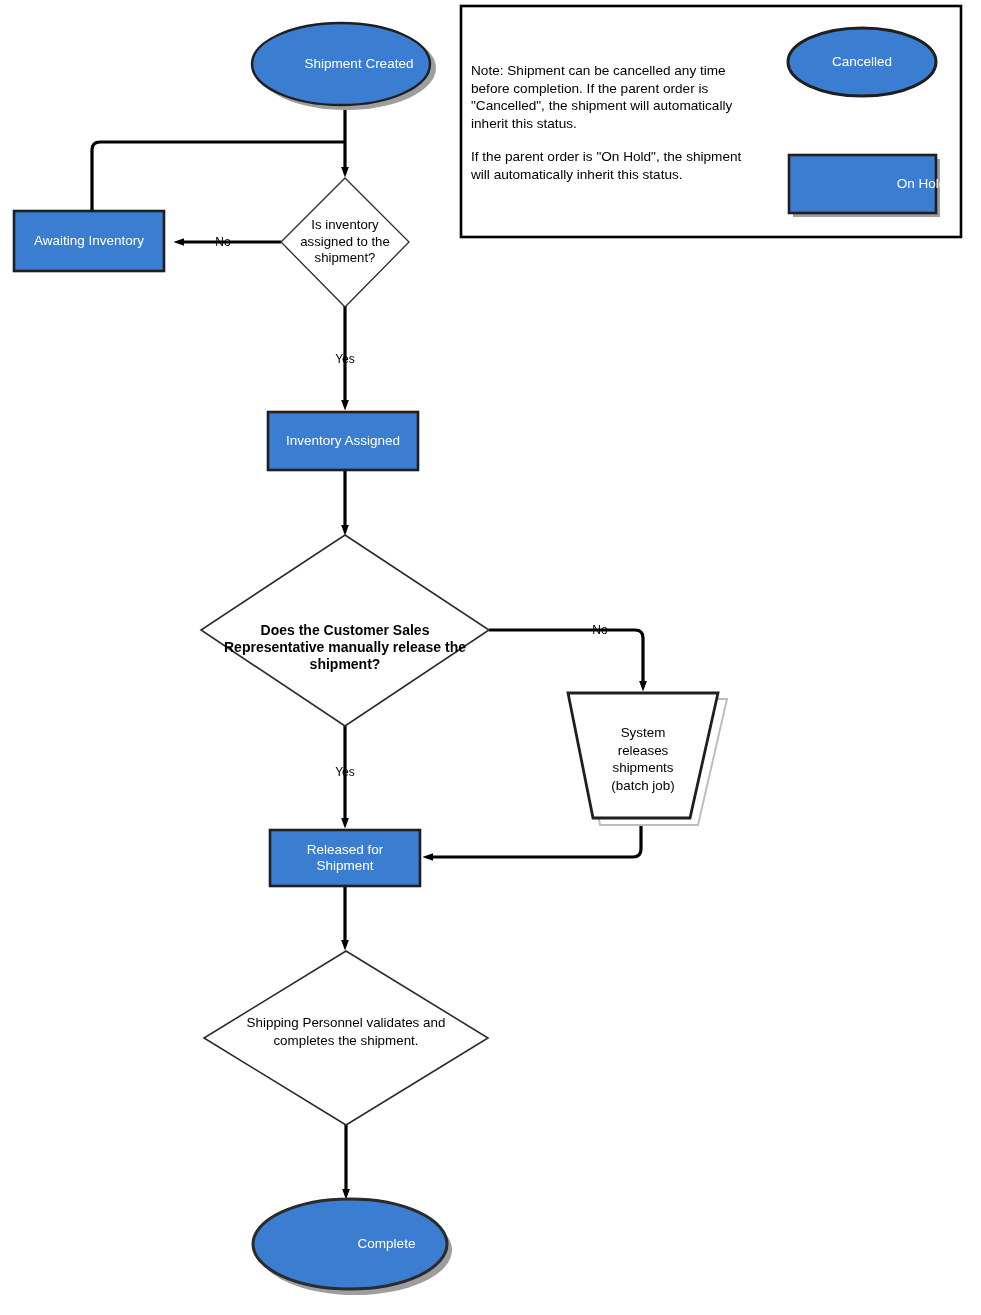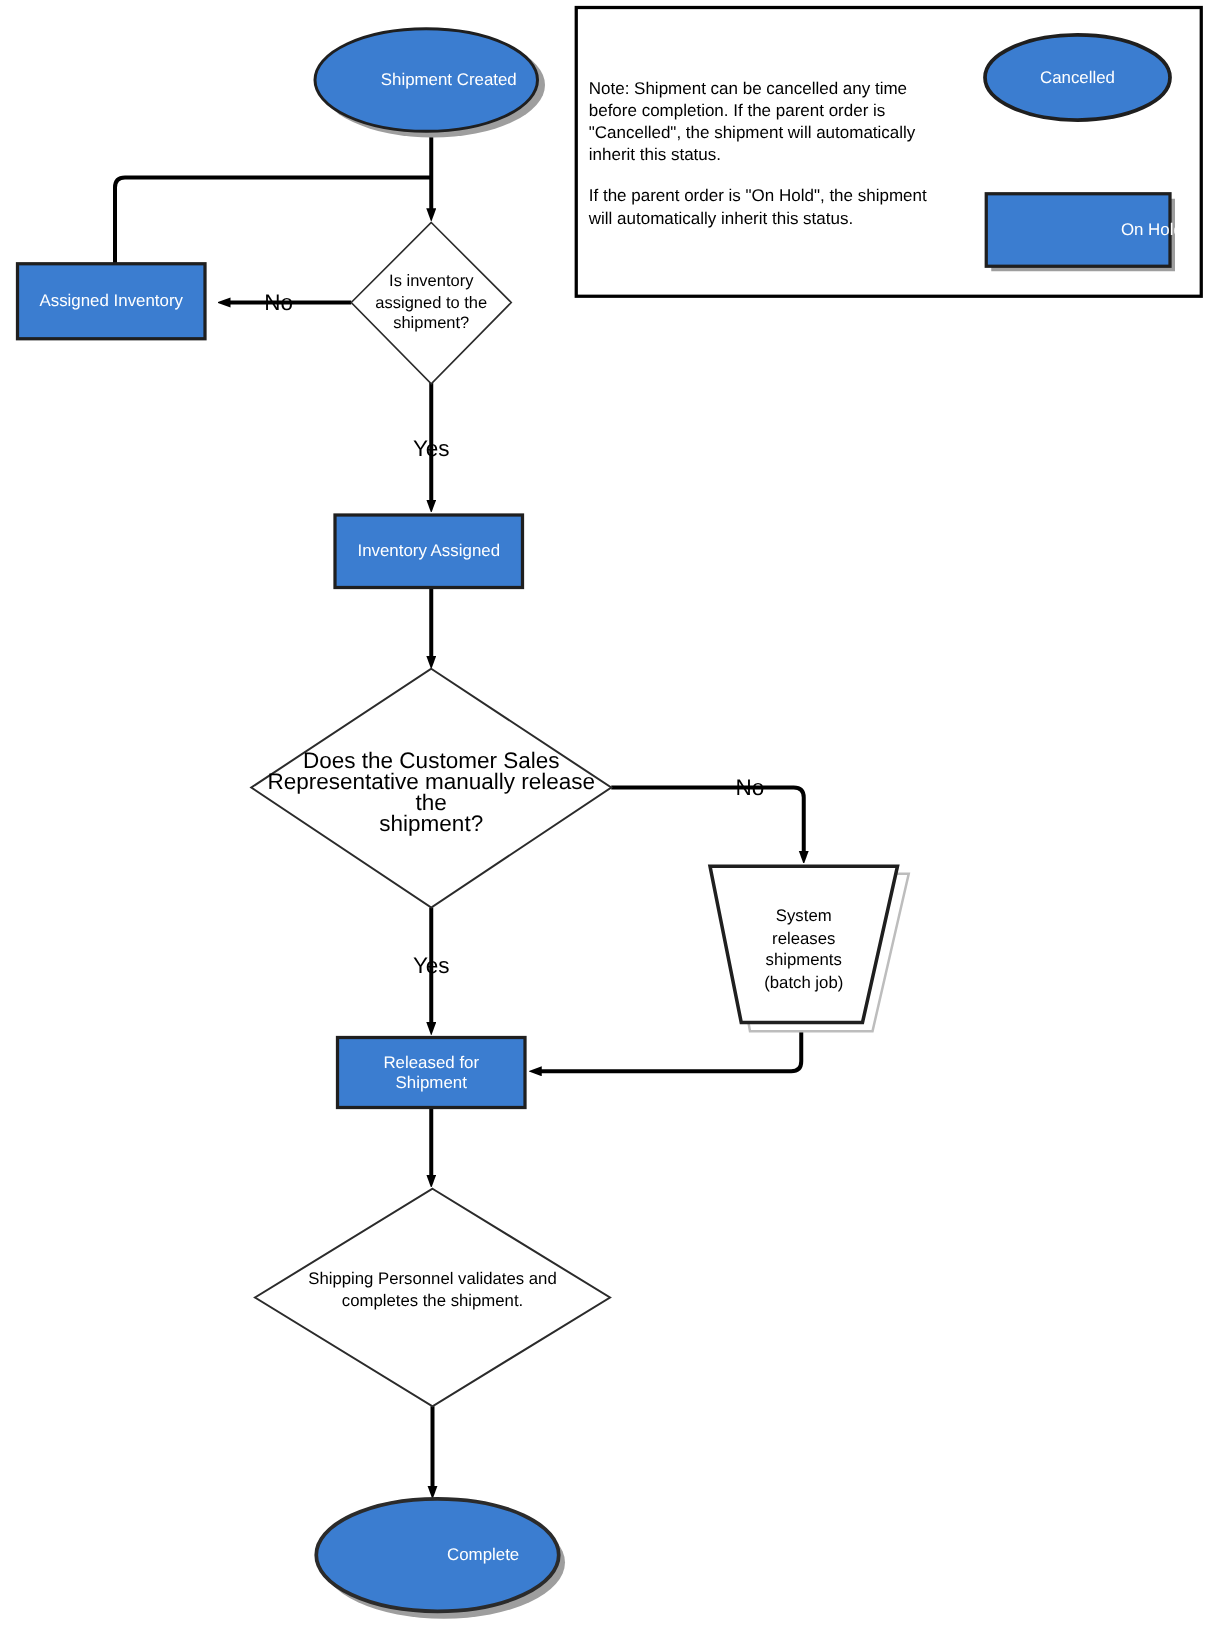--- a/index.html
+++ b/index.html
@@ -32,21 +32,21 @@
     line-height: 16px;
   }
   .lbl-dark {
     color: #000000;
     font-size: 14px;
     line-height: 17px;
   }
   .edge-label {
     position: absolute;
     color: #000000;
-    font-size: 18px;
+    font-size: 12px;
     line-height: 15px;
     text-align: center;
   }
   .legend-text {
     position: absolute;
     color: #000000;
     font-size: 13.6px;
     line-height: 17.5px;
     text-align: left;
     white-space: pre-line;
@@ -114,29 +114,29 @@
   <rect x="461" y="6" width="500" height="231" fill="#FFFFFF" stroke="#000000" stroke-width="2.6"></rect>
 
   <ellipse cx="862" cy="62" rx="74" ry="34" fill="#3B7DD0" stroke="#1F1F1F" stroke-width="3"></ellipse>
 
   <rect x="793" y="159" width="147" height="58" fill="#9E9E9E"></rect>
   <rect x="789" y="155" width="147" height="58" fill="#3B7DD0" stroke="#1F1F1F" stroke-width="2.6"></rect>
 </svg>
 
 <div class="node-label lbl-white" style="left:252px; top:56px; width:214px;">Shipment Created</div>
 
-<div class="node-label lbl-white" style="left:14px; top:233px; width:150px;">Assigned Inventory</div>
+<div class="node-label lbl-white" style="left:14px; top:233px; width:150px;">Awaiting Inventory</div>
 
 <div class="node-label lbl-dark" style="left:281px; top:217px; width:128px; font-size:13.2px; line-height:16.5px;">Is inventory
 assigned to the
 shipment?</div>
 
 <div class="node-label lbl-white" style="left:268px; top:433px; width:150px;">Inventory Assigned</div>
 
-<div class="node-label lbl-dark" style="left:205px; top:600px; width:280px; font-size:18px; line-height:17px;">Does the Customer Sales
+<div class="node-label lbl-dark" style="left:205px; top:622px; width:280px; font-size:14px; line-height:17px;font-weight:bold;">Does the Customer Sales
 Representative manually release the
 shipment?</div>
 
 <div class="node-label lbl-dark" style="left:588px; top:724px; width:110px; font-size:13.4px; line-height:17.5px;">System
 releases
 shipments
 (batch job)</div>
 
 <div class="node-label lbl-white" style="left:270px; top:842px; width:150px;">Released for
 Shipment</div>

